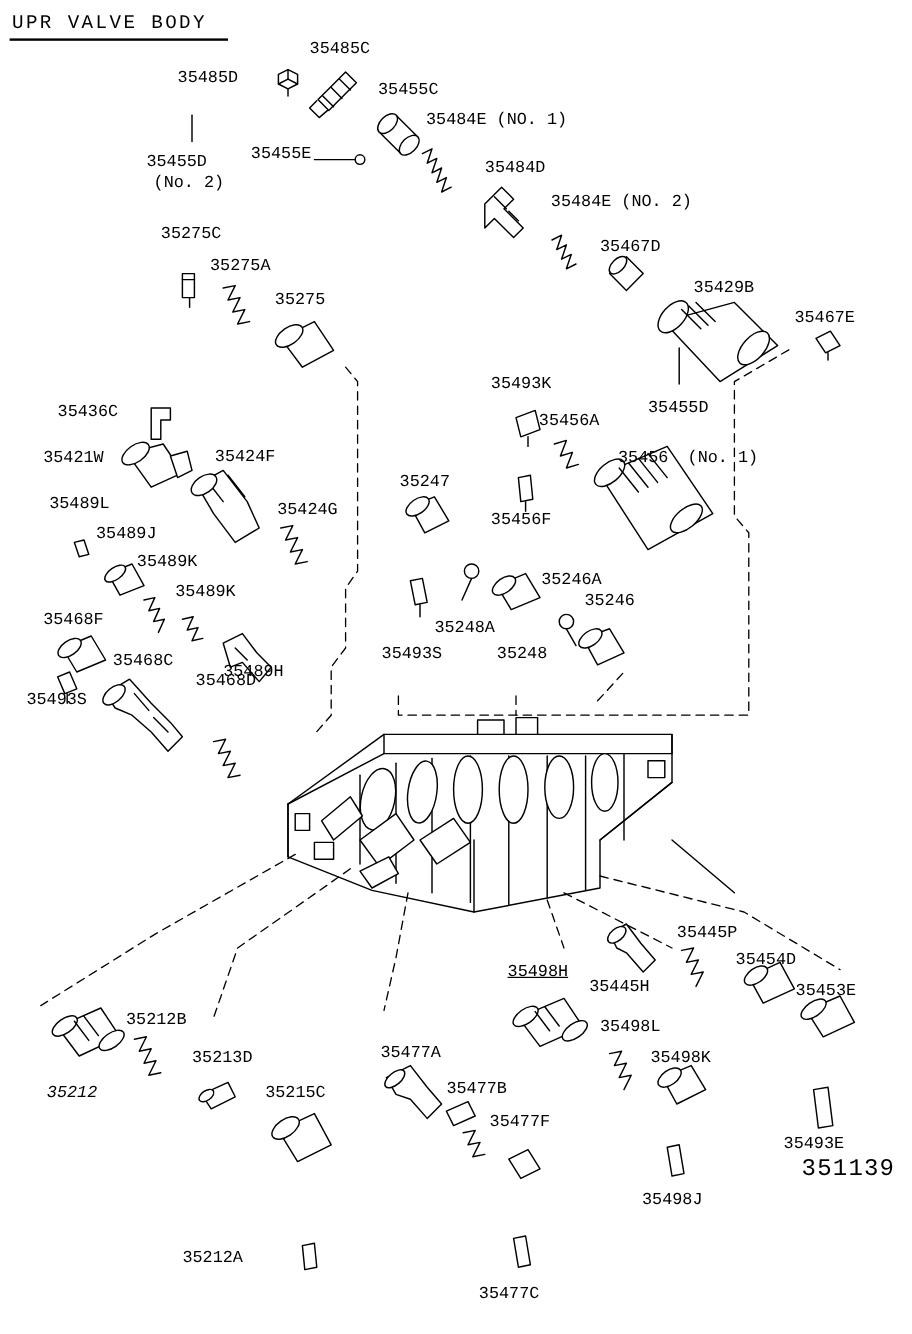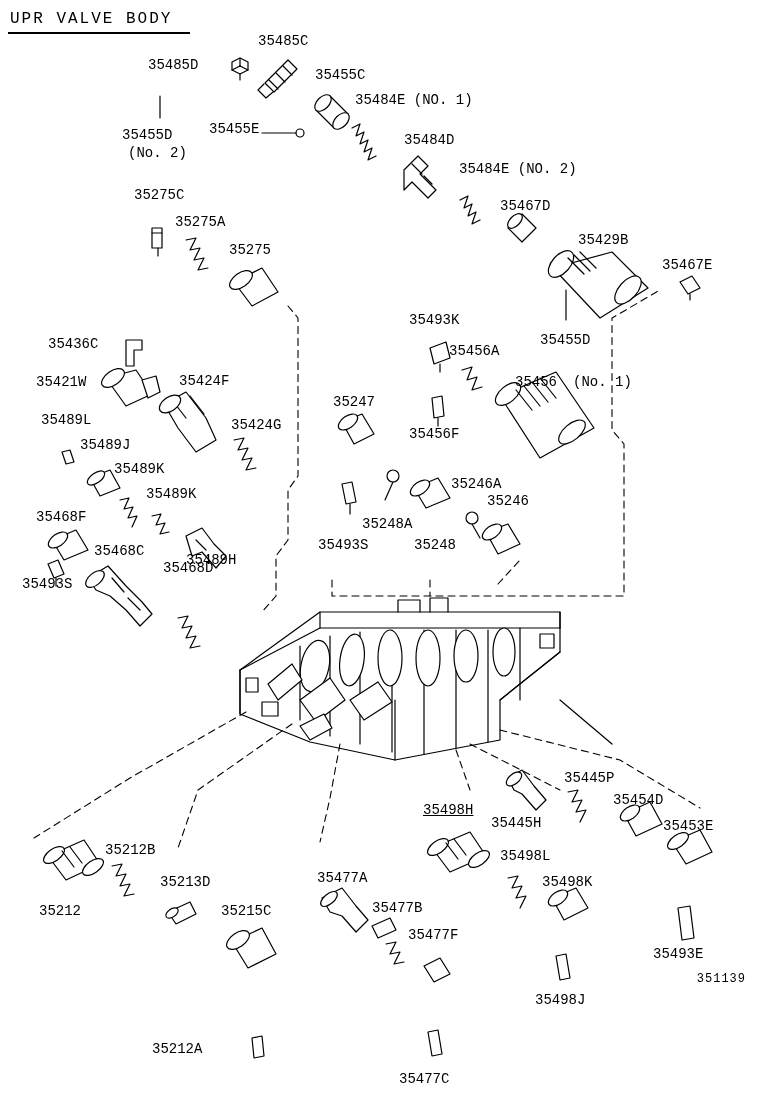--- a/index.html
+++ b/index.html
@@ -43,21 +43,21 @@
     font-size: 14px;
     font-family: "Liberation Mono", monospace;
     white-space: nowrap;
     letter-spacing: 0px;
     line-height: 15px;
   }
   .figno {
     position: absolute;
     right: 14px;
     bottom: 10px;
-    font-size: 12px;
+    font-size: 20px;
     font-family: "Liberation Mono", monospace;
     letter-spacing: 1px;
   }
   svg.art {
     position: absolute;
     left: 0; top: 0;
     width: 760px;
     height: 1112px;
     pointer-events: none;
   }
@@ -448,21 +448,21 @@
       <div class="lbl" style="left: 564px; top: 771px;">35445P</div>
       <div class="lbl" style="left: 423px; top: 803px; text-decoration: underline;">35498H</div>
       <div class="lbl" style="left: 491px; top: 816px;">35445H</div>
       <div class="lbl" style="left: 613px; top: 793px;">35454D</div>
       <div class="lbl" style="left: 663px; top: 819px;">35453E</div>
       <div class="lbl" style="left: 105px; top: 843px;">35212B</div>
       <div class="lbl" style="left: 500px; top: 849px;">35498L</div>
       <div class="lbl" style="left: 542px; top: 875px;">35498K</div>
       <div class="lbl" style="left: 317px; top: 871px;">35477A</div>
       <div class="lbl" style="left: 160px; top: 875px;">35213D</div>
-      <div class="lbl" style="left: 39px; top: 904px;">35212</div>
+      <div class="lbl" style="left: 39px; top: 904px; font-style: italic;">35212</div>
       <div class="lbl" style="left: 221px; top: 904px;">35215C</div>
       <div class="lbl" style="left: 372px; top: 901px;">35477B</div>
       <div class="lbl" style="left: 408px; top: 928px;">35477F</div>
       <div class="lbl" style="left: 653px; top: 947px;">35493E</div>
       <div class="lbl" style="left: 535px; top: 993px; text-align: right;">35498J</div>
       <div class="lbl" style="left: 152px; top: 1042px;">35212A</div>
       <div class="lbl" style="left: 399px; top: 1072px;">35477C</div>
     </div>
 
   <div class="figno">351139</div>

